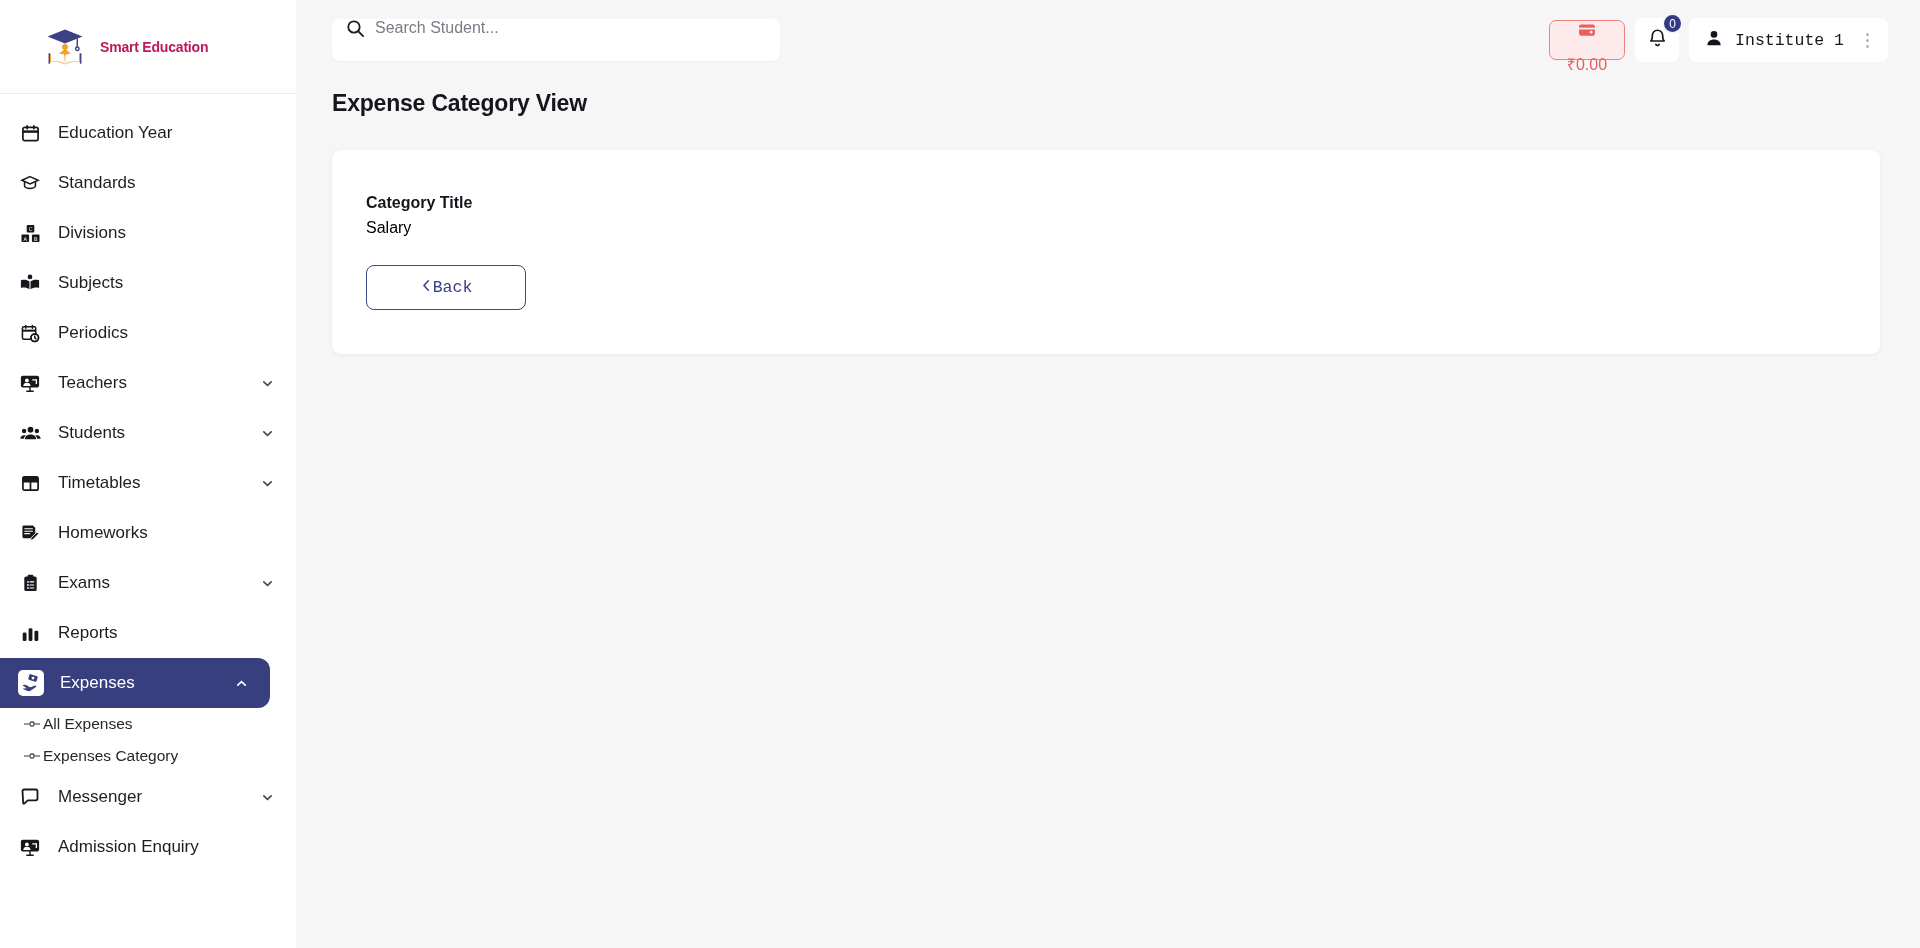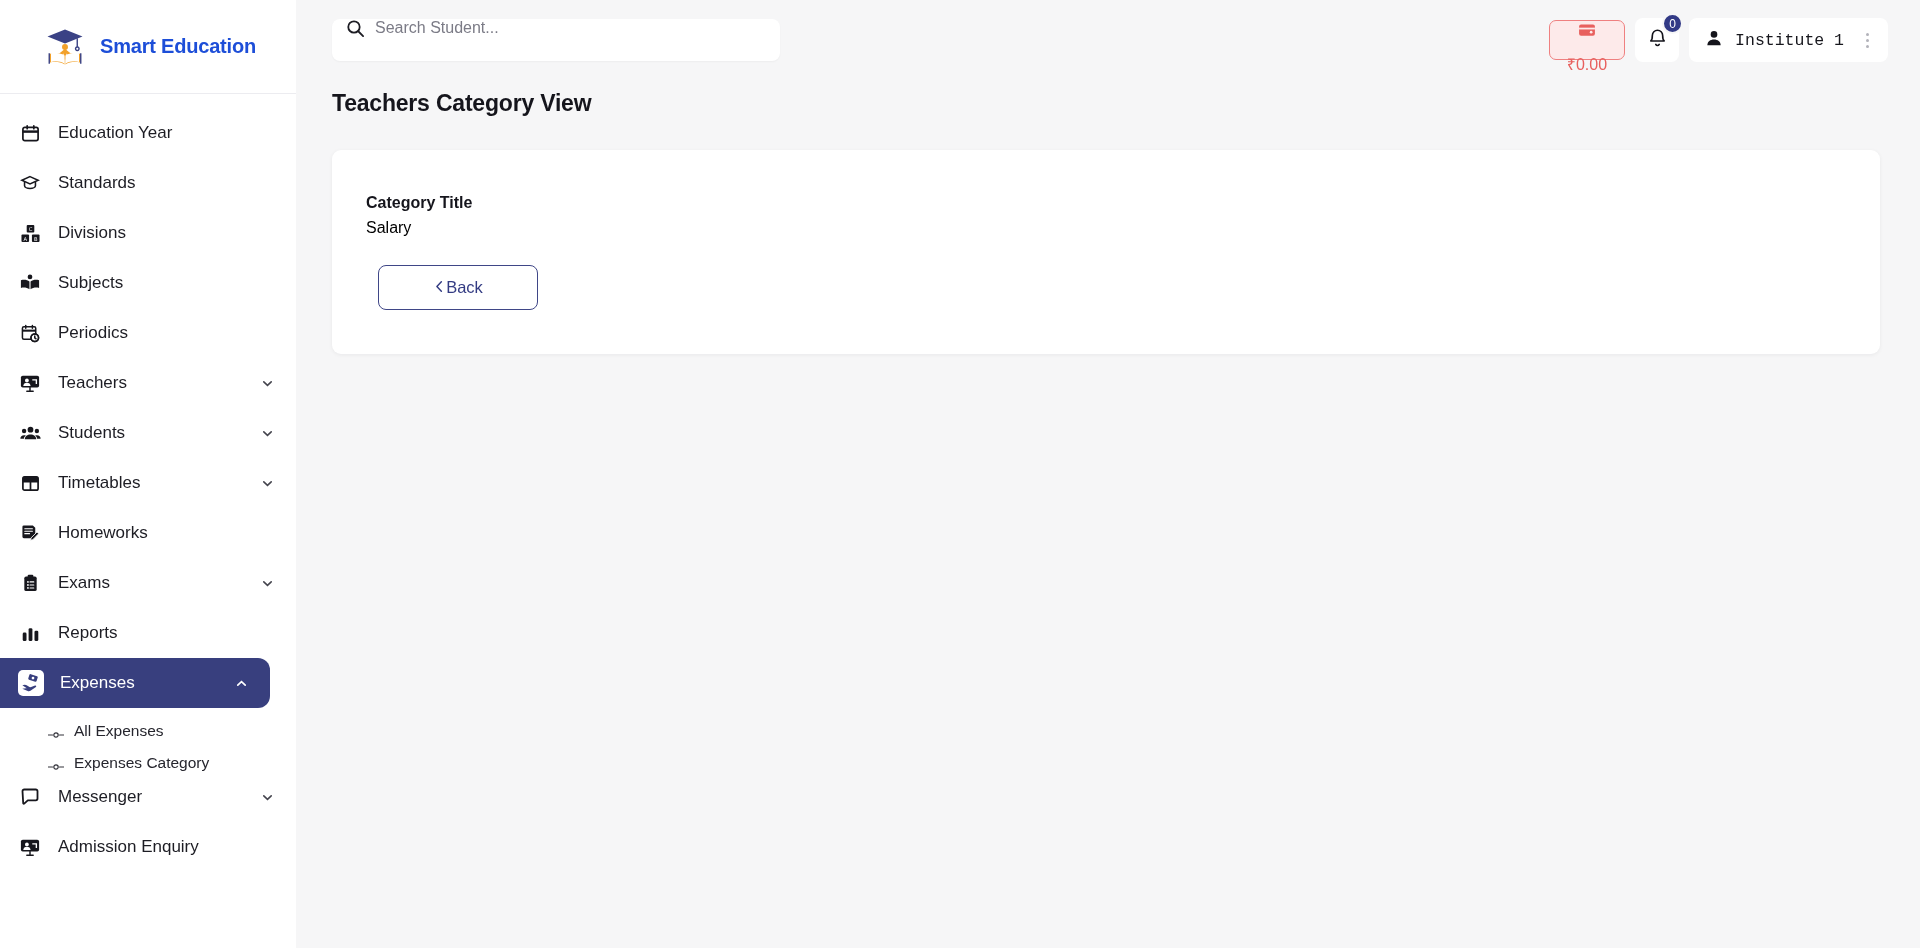--- a/index.html
+++ b/index.html
@@ -21,21 +21,21 @@
   }
   .brand {
     height: 94px;
     display: flex; align-items: center;
     padding-left: 44px;
     gap: 14px;
     border-bottom: 1px solid #ececf0;
   }
   .brand-logo { width: 42px; height: 42px; flex: 0 0 42px; }
   .brand-name {
-    font-size: 20px; font-weight: 700; color: #1d4ed8;
+    font-size: 14px; font-weight: 700; color: #be185d;
     letter-spacing: -0.2px;
   }
 
   .nav { padding-top: 14px; }
   .nav-item {
     display: flex; align-items: center;
     height: 50px;
     padding-left: 18px;
     padding-right: 22px;
     gap: 16px;
@@ -65,24 +65,24 @@
   }
   .nav-item.active .lbl { color: #ffffff; }
   .nav-item.active .chev { color: #ffffff; }
   .nav-item.active .ico {
     background: #ffffff;
     border-radius: 5px;
     color: #383f7e;
     width: 26px; height: 26px; flex: 0 0 26px;
   }
   .subnav-item {
-    display: flex; align-items: flex-end;
+    display: flex; align-items: center;
     height: 32px;
-    padding-left: 48px;
-    gap: 10px;
+    padding-left: 24px;
+    gap: 3px;
     cursor: pointer;
   }
   .subnav-item .dot {
     width: 16px; height: 10px; flex: 0 0 16px;
     display: flex; align-items: center; justify-content: center;
     color: #33333b;
   }
   .subnav-item .lbl { font-size: 15.5px; color: #26262e; }
 
   
@@ -192,22 +192,21 @@
   .back-btn {
     margin-top: 28px;
     width: 160px; height: 45px;
     border: 1px solid #3f4687;
     border-radius: 8px;
     background: #ffffff;
     color: #343c83;
     font-size: 16.5px;
     display: flex; align-items: center; justify-content: center;
     cursor: pointer;
-    font-family: Liberation Sans, sans-serif;
-    margin-left: 12px;
+    font-family: Liberation Mono, monospace;
   }
 </style>
 </head>
 <body>
 
 <div class="app">
 
   <aside class="sidebar">
 
     <div class="brand">
@@ -497,21 +496,21 @@
           <span class="uname">Institute 1</span>
           <span class="kebab">
               <i></i>
               <i></i>
               <i></i>
             </span>
         </div>
       </div>
     </header>
 
-    <h1 class="page-title">Teachers Category View</h1>
+    <h1 class="page-title">Expense Category View</h1>
 
     <div class="card">
       <div class="field-label">Category Title</div>
       <div class="field-value">Salary</div>
       <button class="back-btn">
         <span>
           <svg width="13" height="13" viewBox="0 0 14 14" fill="none" stroke="currentColor" stroke-width="1.6" stroke-linecap="round" stroke-linejoin="round">
               <path d="M9 2 L4.2 7 L9 12"></path>
             </svg>
         </span>

